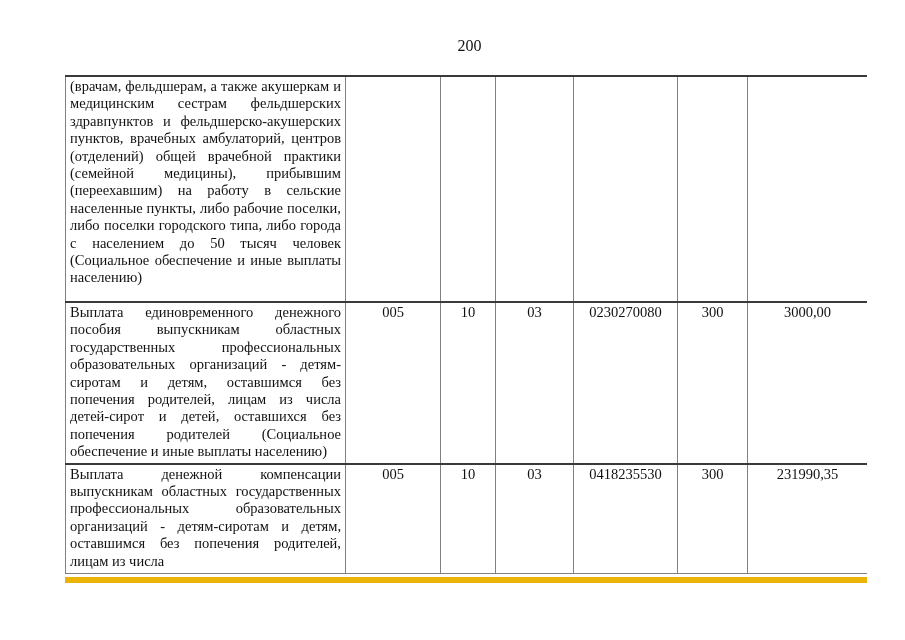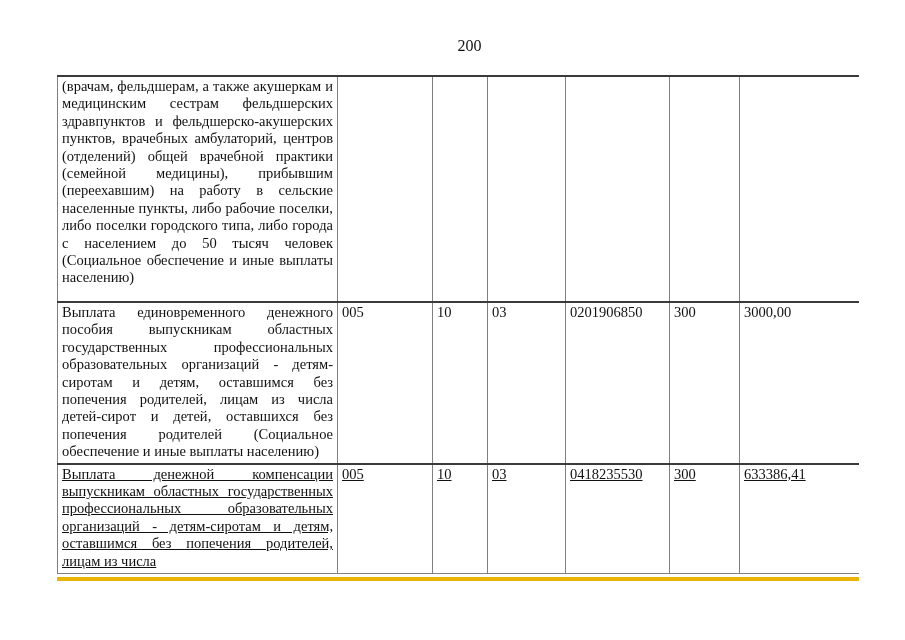--- a/index.html
+++ b/index.html
@@ -19,26 +19,26 @@
     position: absolute;
     top: 37px;
     left: 17px;
     width: 100%;
     text-align: center;
     font-size: 16px;
     line-height: 18px;
   }
   .table-wrap {
     position: absolute;
-    left: 57px;
+    left: 65px;
     top: 75px;
     width: 802px;
     height: 502px;
     overflow: hidden;
-    border-bottom: 4px solid #eab308;
+    border-bottom: 6px solid #eab308;
   }
   table.budget {
     border-collapse: collapse;
     table-layout: fixed;
     width: 802px;
     border-top: 2px solid #3a3a3a;
     font-size: 14.5px;
     line-height: 17.4px;
   }
   table.budget td {
@@ -47,24 +47,25 @@
     padding: 1px 4px 2px 4px;
     overflow: hidden;
   }
   tr.row-sep {
     border-top: 2px solid #3a3a3a;
   }
   td.txt {
     text-align: justify;
   }
   td.num {
+    text-align: center;
   }
   tr.r1 { height: 226px; }
   tr.r2 { height: 145px; }
-  tr.r3 { height: 110px; text-decoration: underline; }
+  tr.r3 { height: 110px; }
 </style>
 </head>
 <body>
 
 <div class="page-number">200</div>
 
 <div class="table-wrap">
   <table class="budget">
     <colgroup>
       <col style="width:280px">
@@ -83,28 +84,28 @@
         <td class="num"></td>
         <td class="num"></td>
         <td class="num"></td>
         <td class="num"></td>
       </tr>
       <tr class="r2 row-sep">
         <td class="txt">Выплата единовременного денежного пособия выпускникам областных государственных профессиональных образовательных организаций - детям-сиротам и детям, оставшимся без попечения родителей, лицам из числа детей-сирот и детей, оставшихся без попечения родителей (Социальное обеспечение и иные выплаты населению)</td>
         <td class="num">005</td>
         <td class="num">10</td>
         <td class="num">03</td>
-        <td class="num">0201906850</td>
+        <td class="num">0230270080</td>
         <td class="num">300</td>
         <td class="num">3000,00</td>
       </tr>
       <tr class="r3 row-sep">
         <td class="txt">Выплата денежной компенсации выпускникам областных государственных профессиональных образовательных организаций - детям-сиротам и детям, оставшимся без попечения родителей, лицам из числа</td>
         <td class="num">005</td>
         <td class="num">10</td>
         <td class="num">03</td>
         <td class="num">0418235530</td>
         <td class="num">300</td>
-        <td class="num">633386,41</td>
+        <td class="num">231990,35</td>
       </tr>
     </tbody>
   </table>
 </div>
 
 </body></html>

